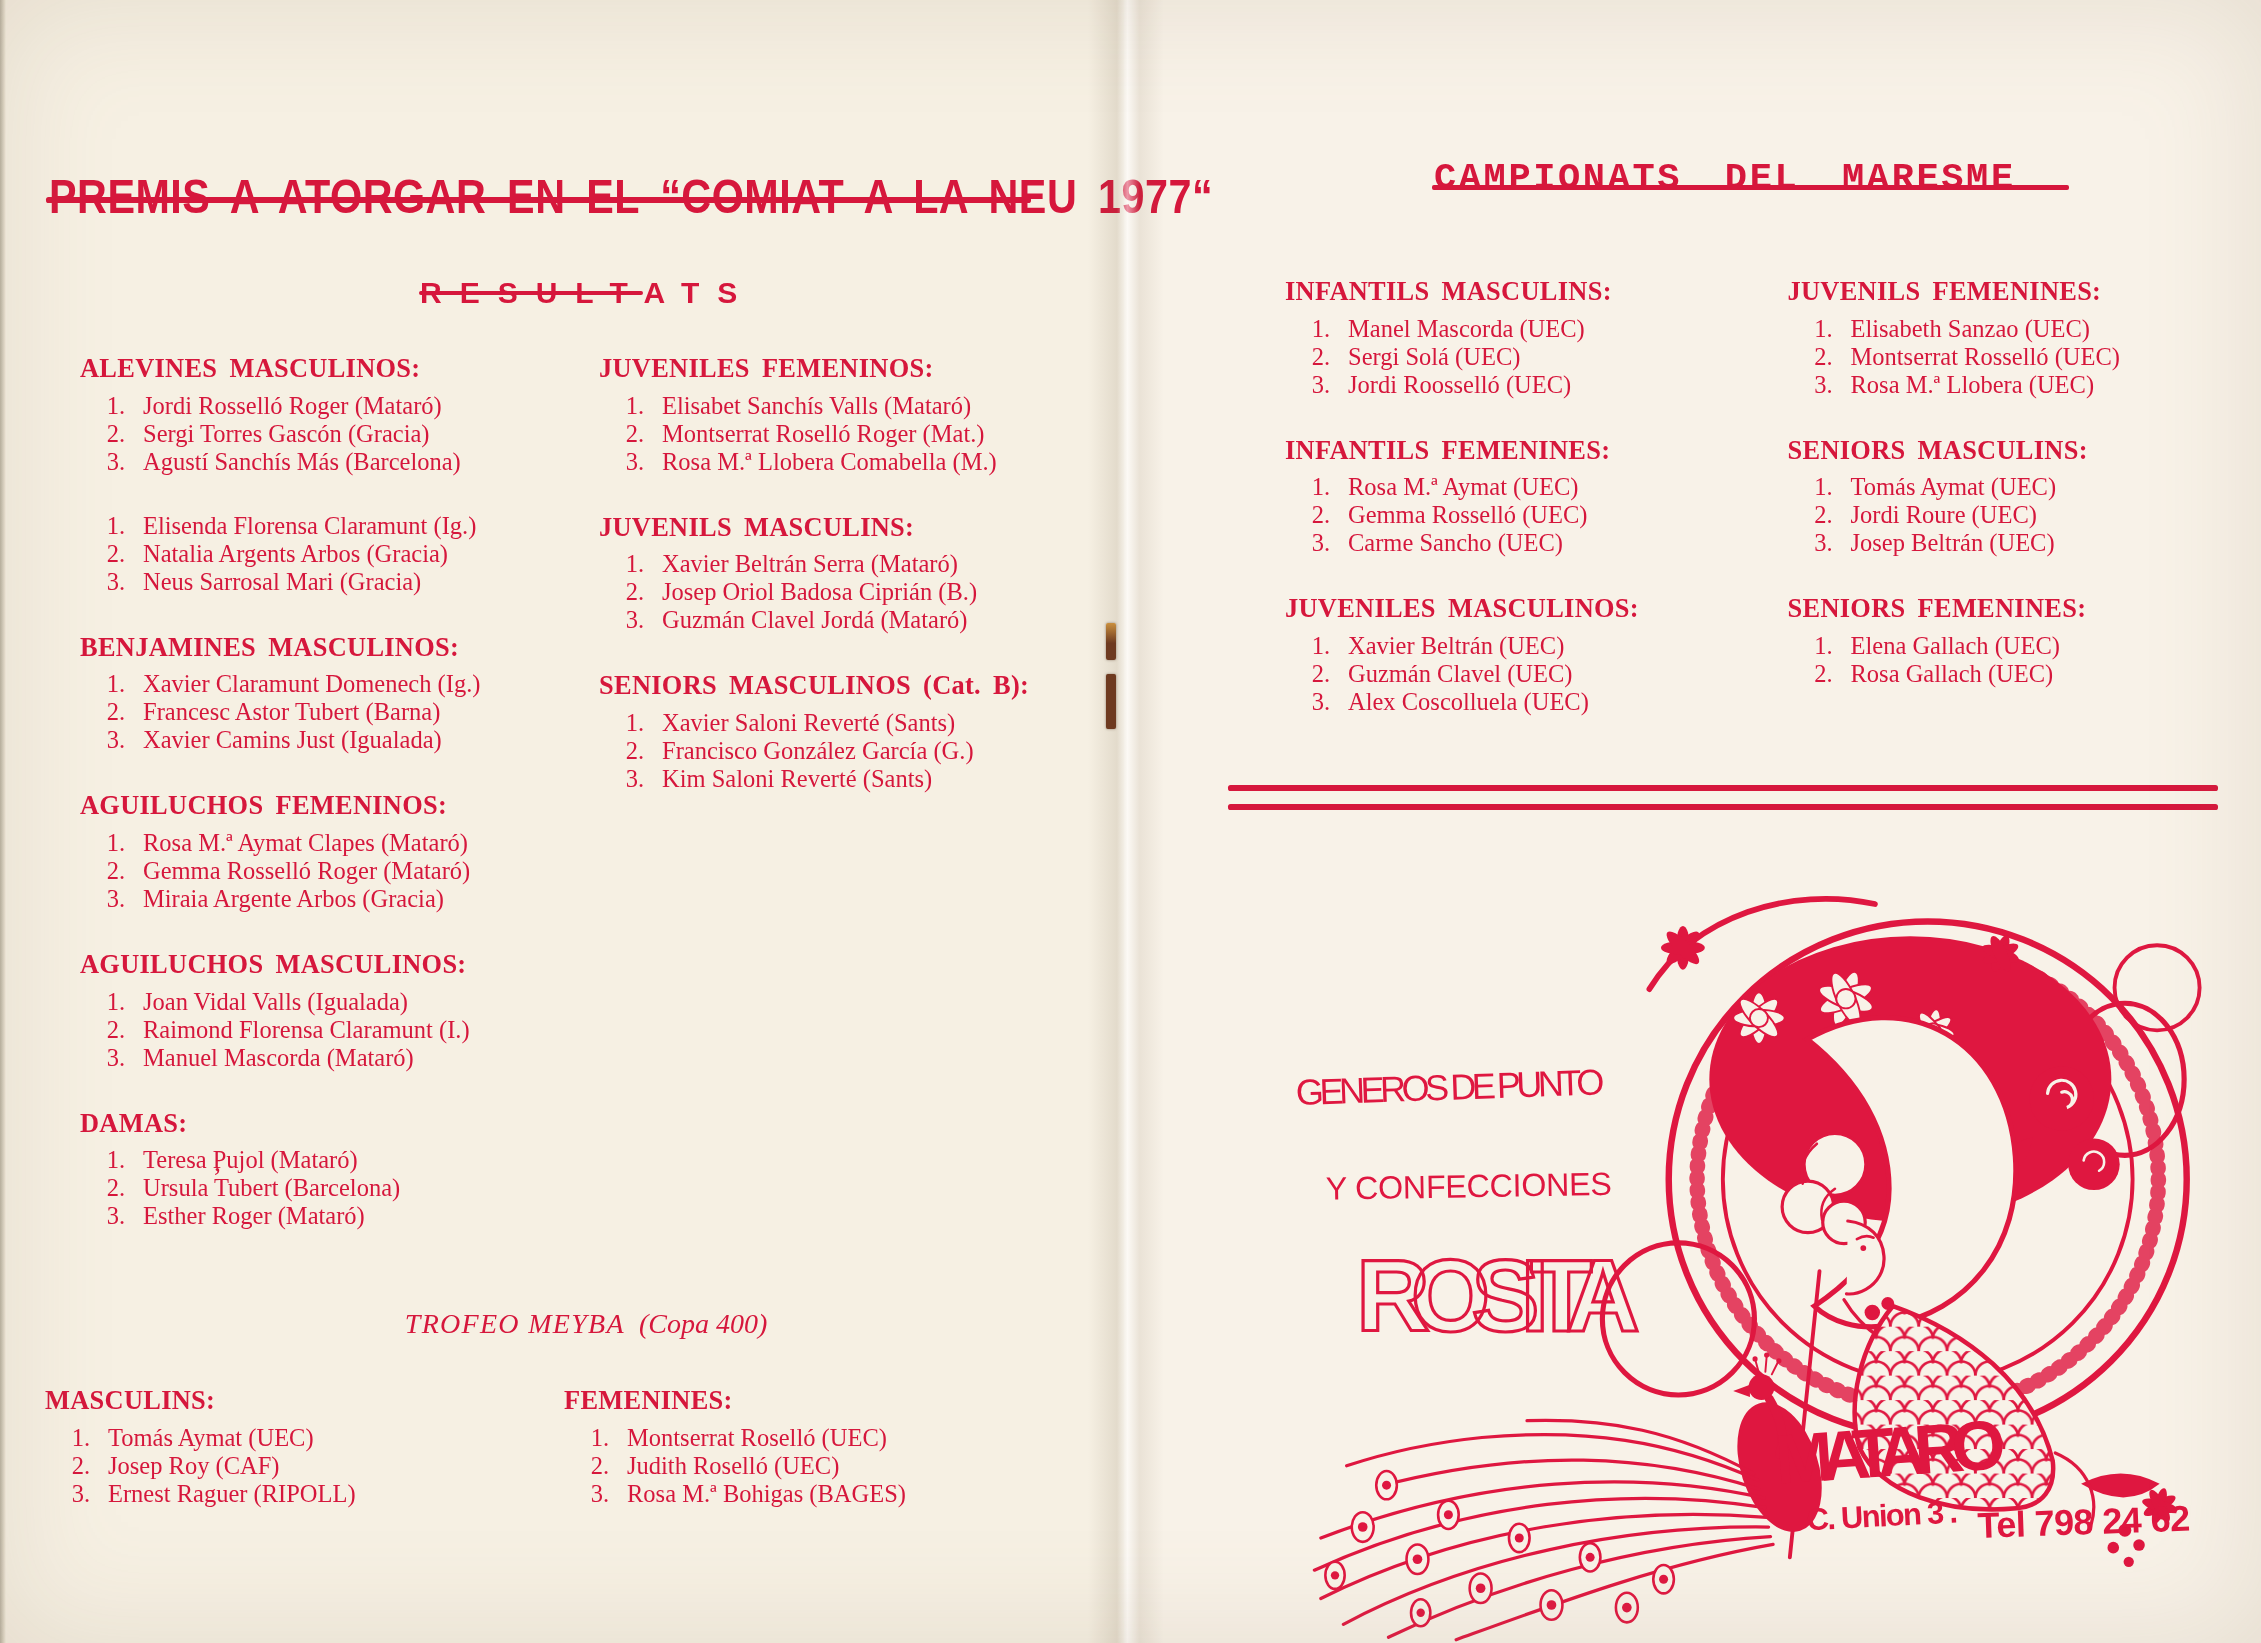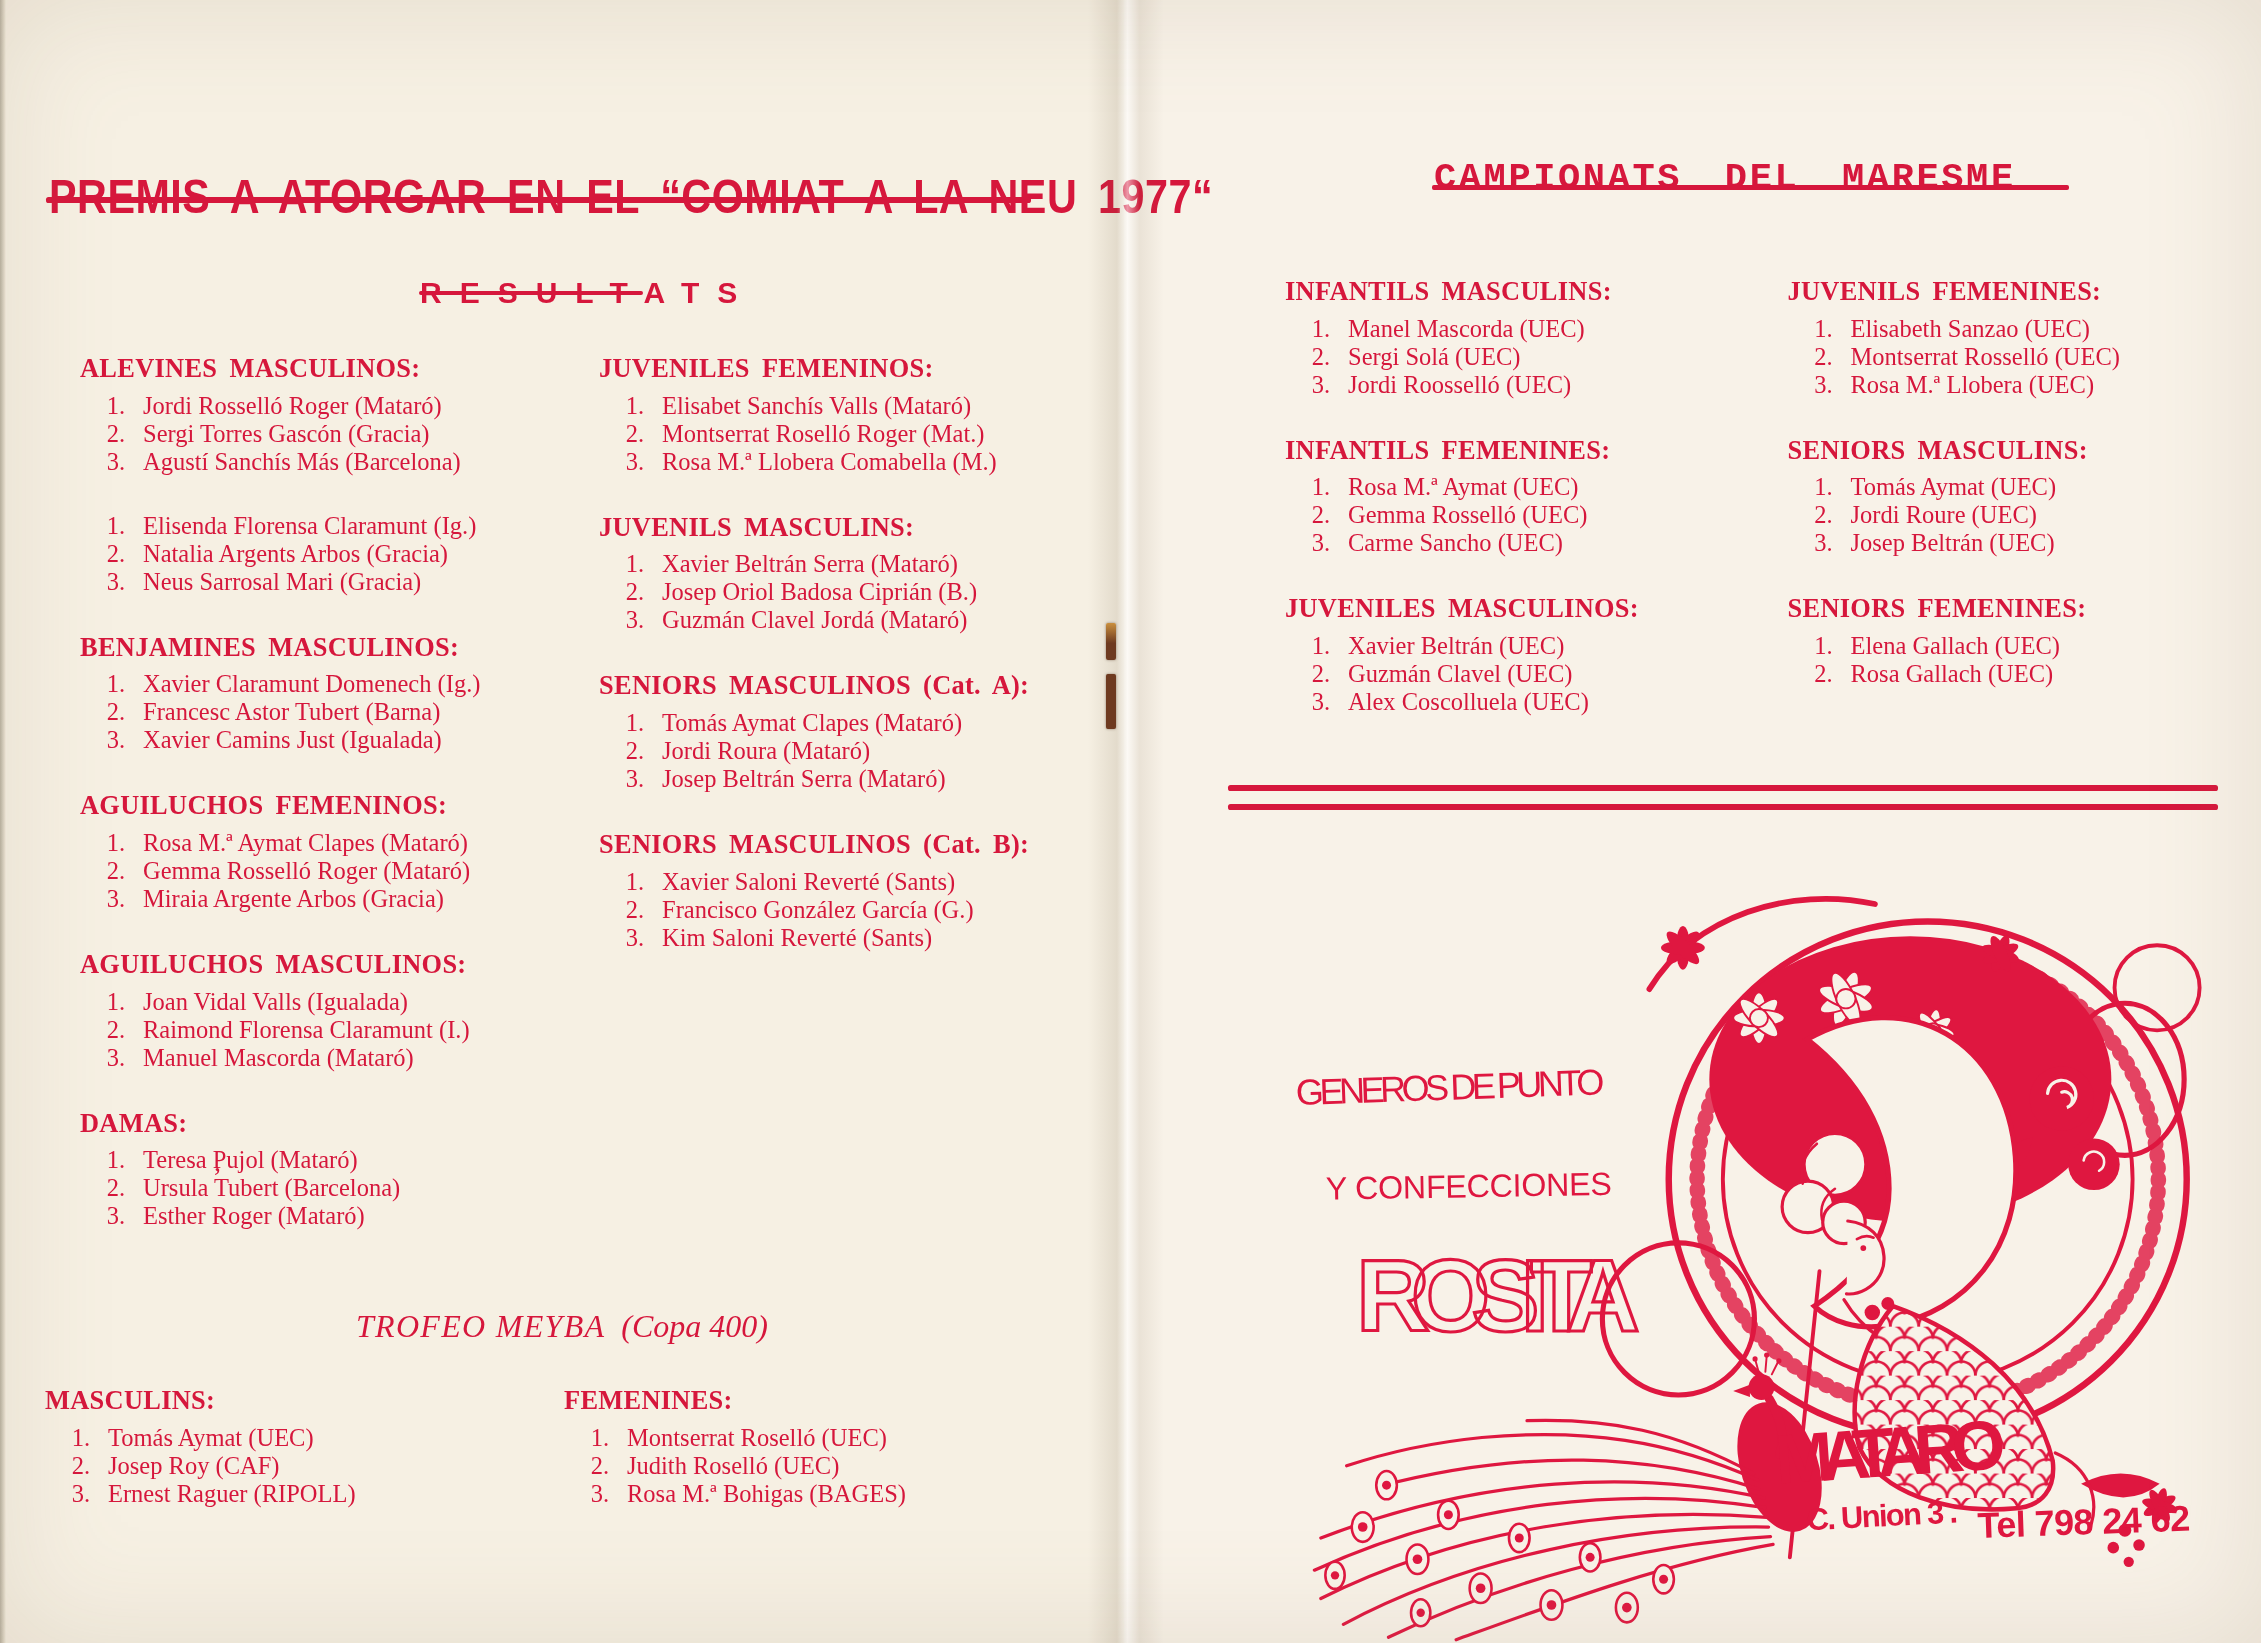--- a/index.html
+++ b/index.html
@@ -58,21 +58,21 @@
     letter-spacing:0.3px;word-spacing:5.2px;font-family:"Liberation Serif", serif;
   }
   ol.entries{list-style:none;margin:0;padding:0;}
   ol.entries li{font-size:24.5px;line-height:28px;color:#d6173c;white-space:nowrap;}
   ol.entries .num{display:inline-block;width:45px;text-align:right;margin-right:18px;}
 
   .damas-comma{position:absolute;left:214px;top:1146px;font-size:28px;color:#d6173c;}
 
   .trofeo{
     position:absolute;left:0;top:1308px;width:1124px;text-align:center;
-    font-size:32px;color:#d6173c;
+    font-size:28px;color:#d6173c;padding-left:24px;
   }
   .trofeo .it{font-style:italic;letter-spacing:1.3px;}
   .trofeo .rest{font-style:italic;}
 
   .double-rule{position:absolute;left:1228px;top:785px;width:990px;}
   .double-rule div{height:5.8px;background:#d6173c;border-radius:2.6px;margin-bottom:13.5px;}
 
   .ad{position:absolute;left:1224px;top:886px;width:1037px;height:757px;}
 </style>
 </head>
@@ -147,28 +147,20 @@
           <li><span class="num">2.</span><span class="who">Montserrat Roselló Roger (Mat.)</span></li>
           <li><span class="num">3.</span><span class="who">Rosa M.ª Llobera Comabella (M.)</span></li>
         </ol>
       </section>
       <section class="cat">
         <h3 class="cat-title">JUVENILS MASCULINS:</h3>
         <ol class="entries">
           <li><span class="num">1.</span><span class="who">Xavier Beltrán Serra (Mataró)</span></li>
           <li><span class="num">2.</span><span class="who">Josep Oriol Badosa Ciprián (B.)</span></li>
           <li><span class="num">3.</span><span class="who">Guzmán Clavel Jordá (Mataró)</span></li>
-        </ol>
-      </section>
-      <section class="cat">
-        <h3 class="cat-title">SENIORS MASCULINOS (Cat. A):</h3>
-        <ol class="entries">
-          <li><span class="num">1.</span><span class="who">Tomás Aymat Clapes (Mataró)</span></li>
-          <li><span class="num">2.</span><span class="who">Jordi Roura (Mataró)</span></li>
-          <li><span class="num">3.</span><span class="who">Josep Beltrán Serra (Mataró)</span></li>
         </ol>
       </section>
       <section class="cat">
         <h3 class="cat-title">SENIORS MASCULINOS (Cat. B):</h3>
         <ol class="entries">
           <li><span class="num">1.</span><span class="who">Xavier Saloni Reverté (Sants)</span></li>
           <li><span class="num">2.</span><span class="who">Francisco González García (G.)</span></li>
           <li><span class="num">3.</span><span class="who">Kim Saloni Reverté (Sants)</span></li>
         </ol>
       </section>

